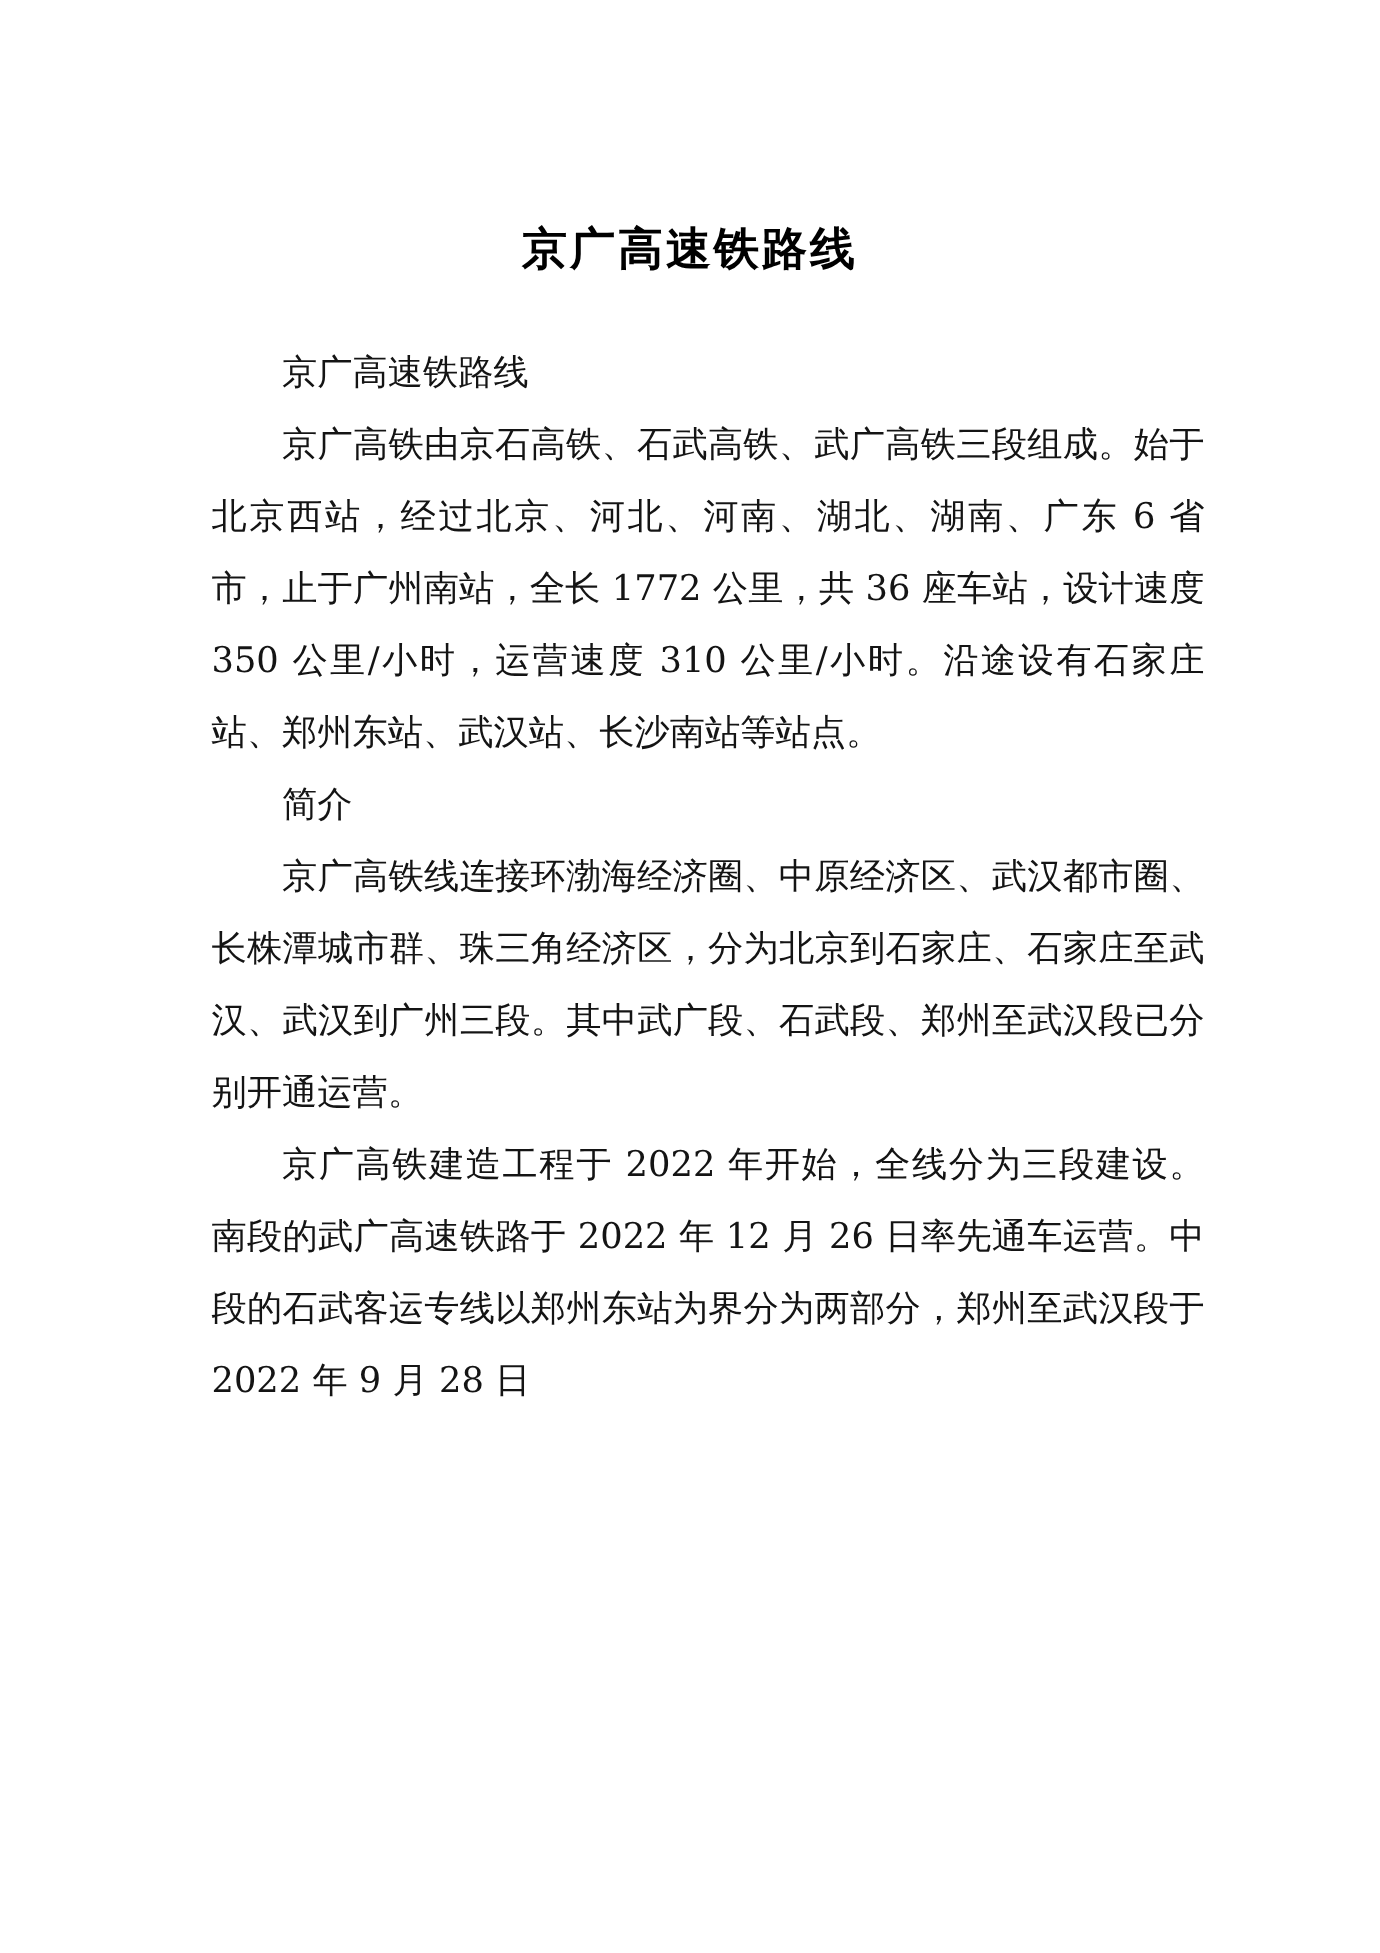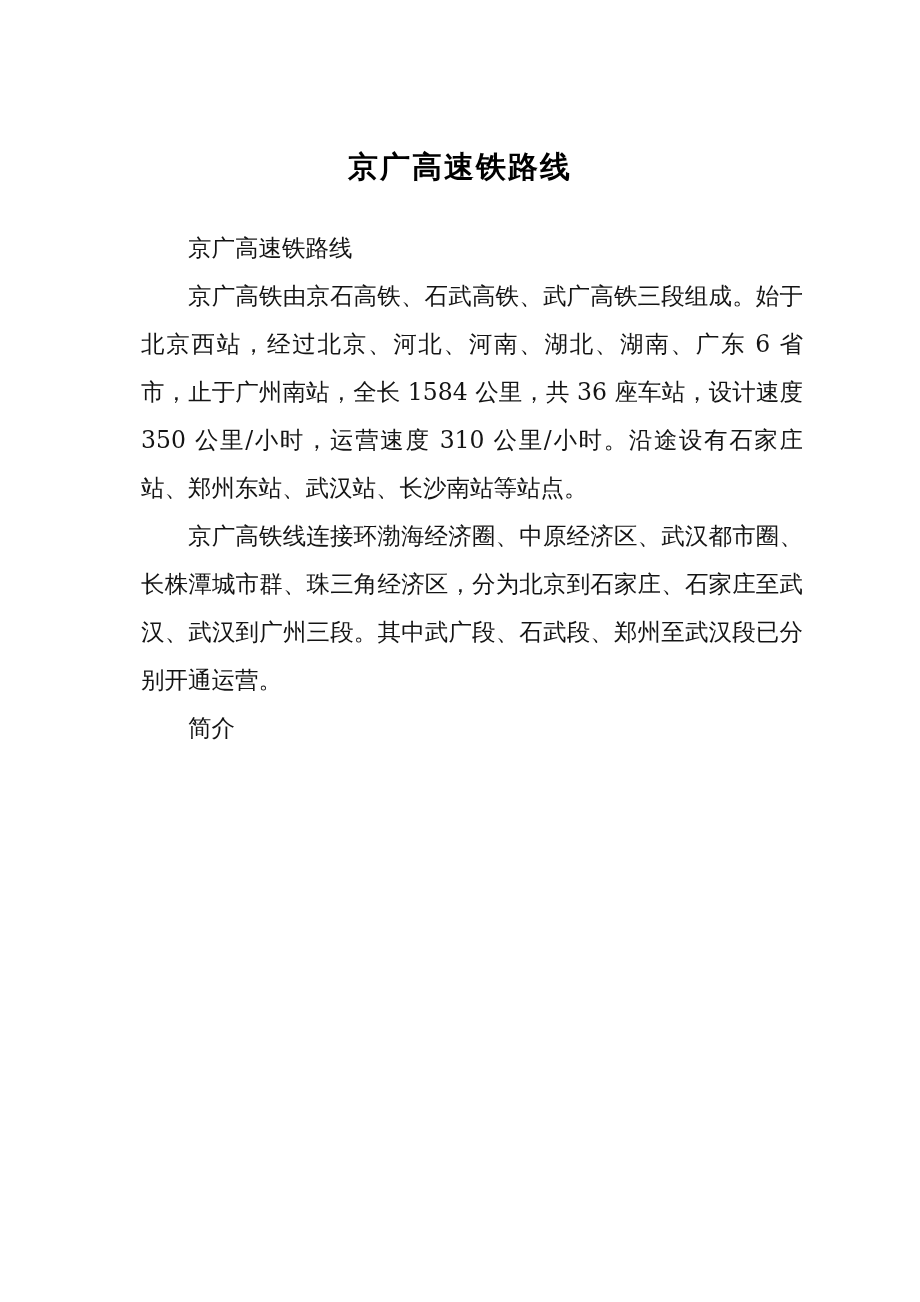--- a/index.html
+++ b/index.html
@@ -52,17 +52,18 @@
     }
   </style>
 </head>
 <body>
 
 <div class="page">
   <div class="title">京广高速铁路线</div>
 
   <div class="body">
     <p class="para">京广高速铁路线</p>
-    <p class="para">京广高铁由京石高铁、石武高铁、武广高铁三段组成。始于北京西站，经过北京、河北、河南、湖北、湖南、广东 6 省市，止于广州南站，全长 1584 公里，共 36 座车站，设计速度 350 公里/小时，运营速度 310 公里/小时。沿途设有石家庄站、郑州东站、武汉站、长沙南站等站点。</p>
+    <p class="para">京广高铁由京石高铁、石武高铁、武广高铁三段组成。始于北京西站，经过北京、河北、河南、湖北、湖南、广东 6 省市，止于广州南站，全长 1772 公里，共 36 座车站，设计速度 350 公里/小时，运营速度 310 公里/小时。沿途设有石家庄站、郑州东站、武汉站、长沙南站等站点。</p>
+    <p class="para">简介</p>
     <p class="para">京广高铁线连接环渤海经济圈、中原经济区、武汉都市圈、长株潭城市群、珠三角经济区，分为北京到石家庄、石家庄至武汉、武汉到广州三段。其中武广段、石武段、郑州至武汉段已分别开通运营。</p>
-    <p class="para">简介</p>
+    <p class="para">京广高铁建造工程于 2022 年开始，全线分为三段建设。南段的武广高速铁路于 2022 年 12 月 26 日率先通车运营。中段的石武客运专线以郑州东站为界分为两部分，郑州至武汉段于 2022 年 9 月 28 日</p>
   </div>
 </div>
 
 </body></html>

